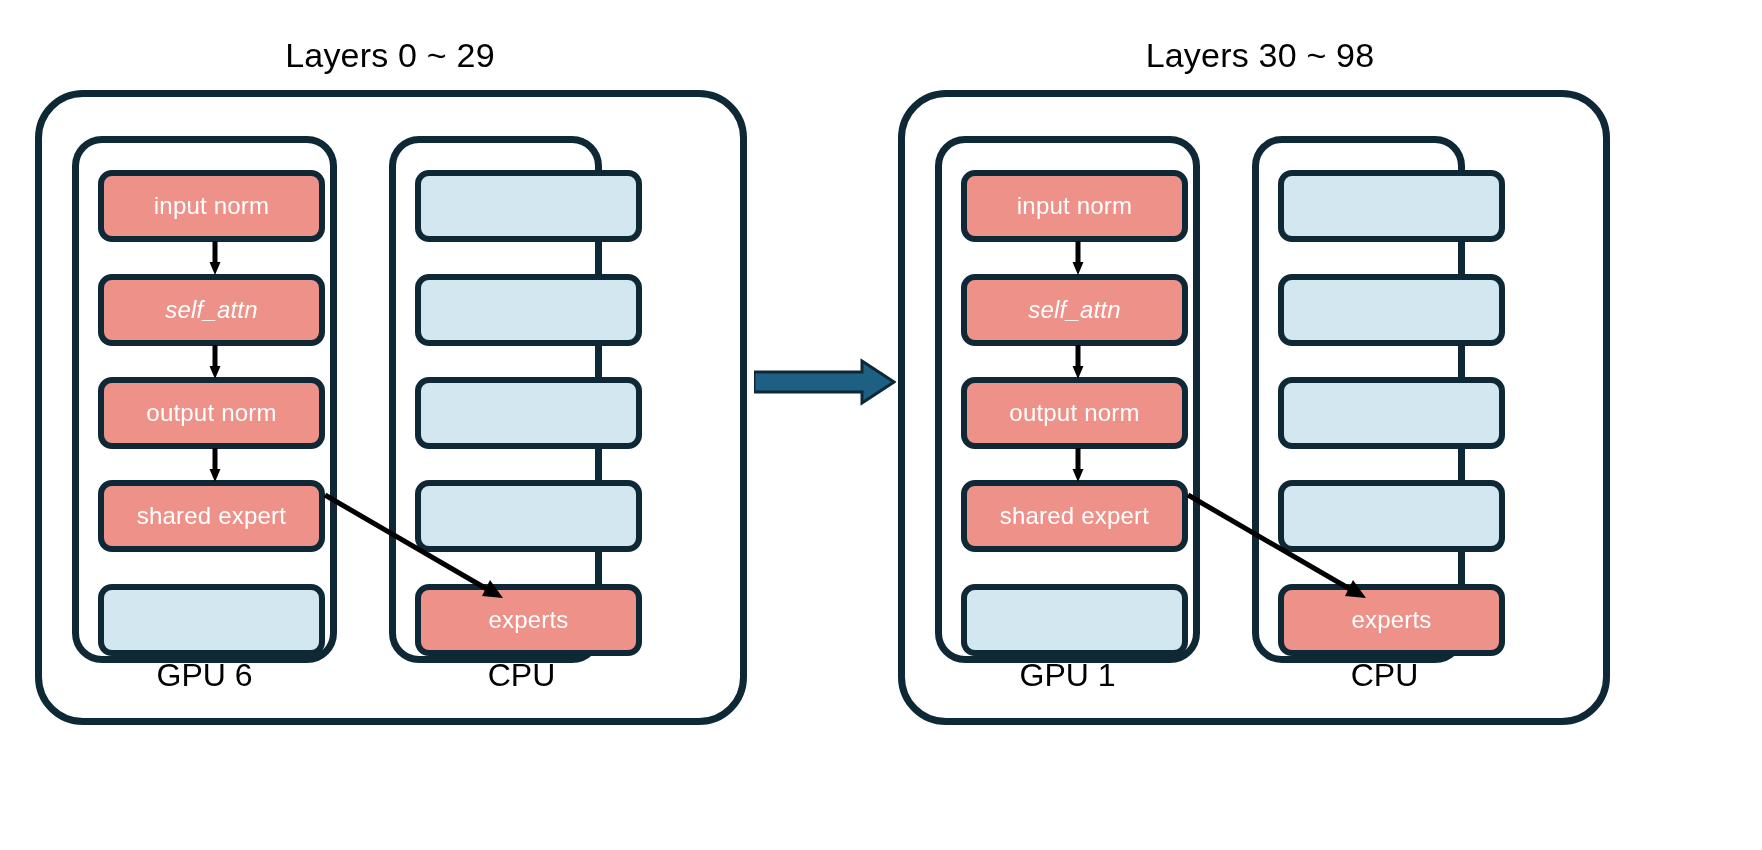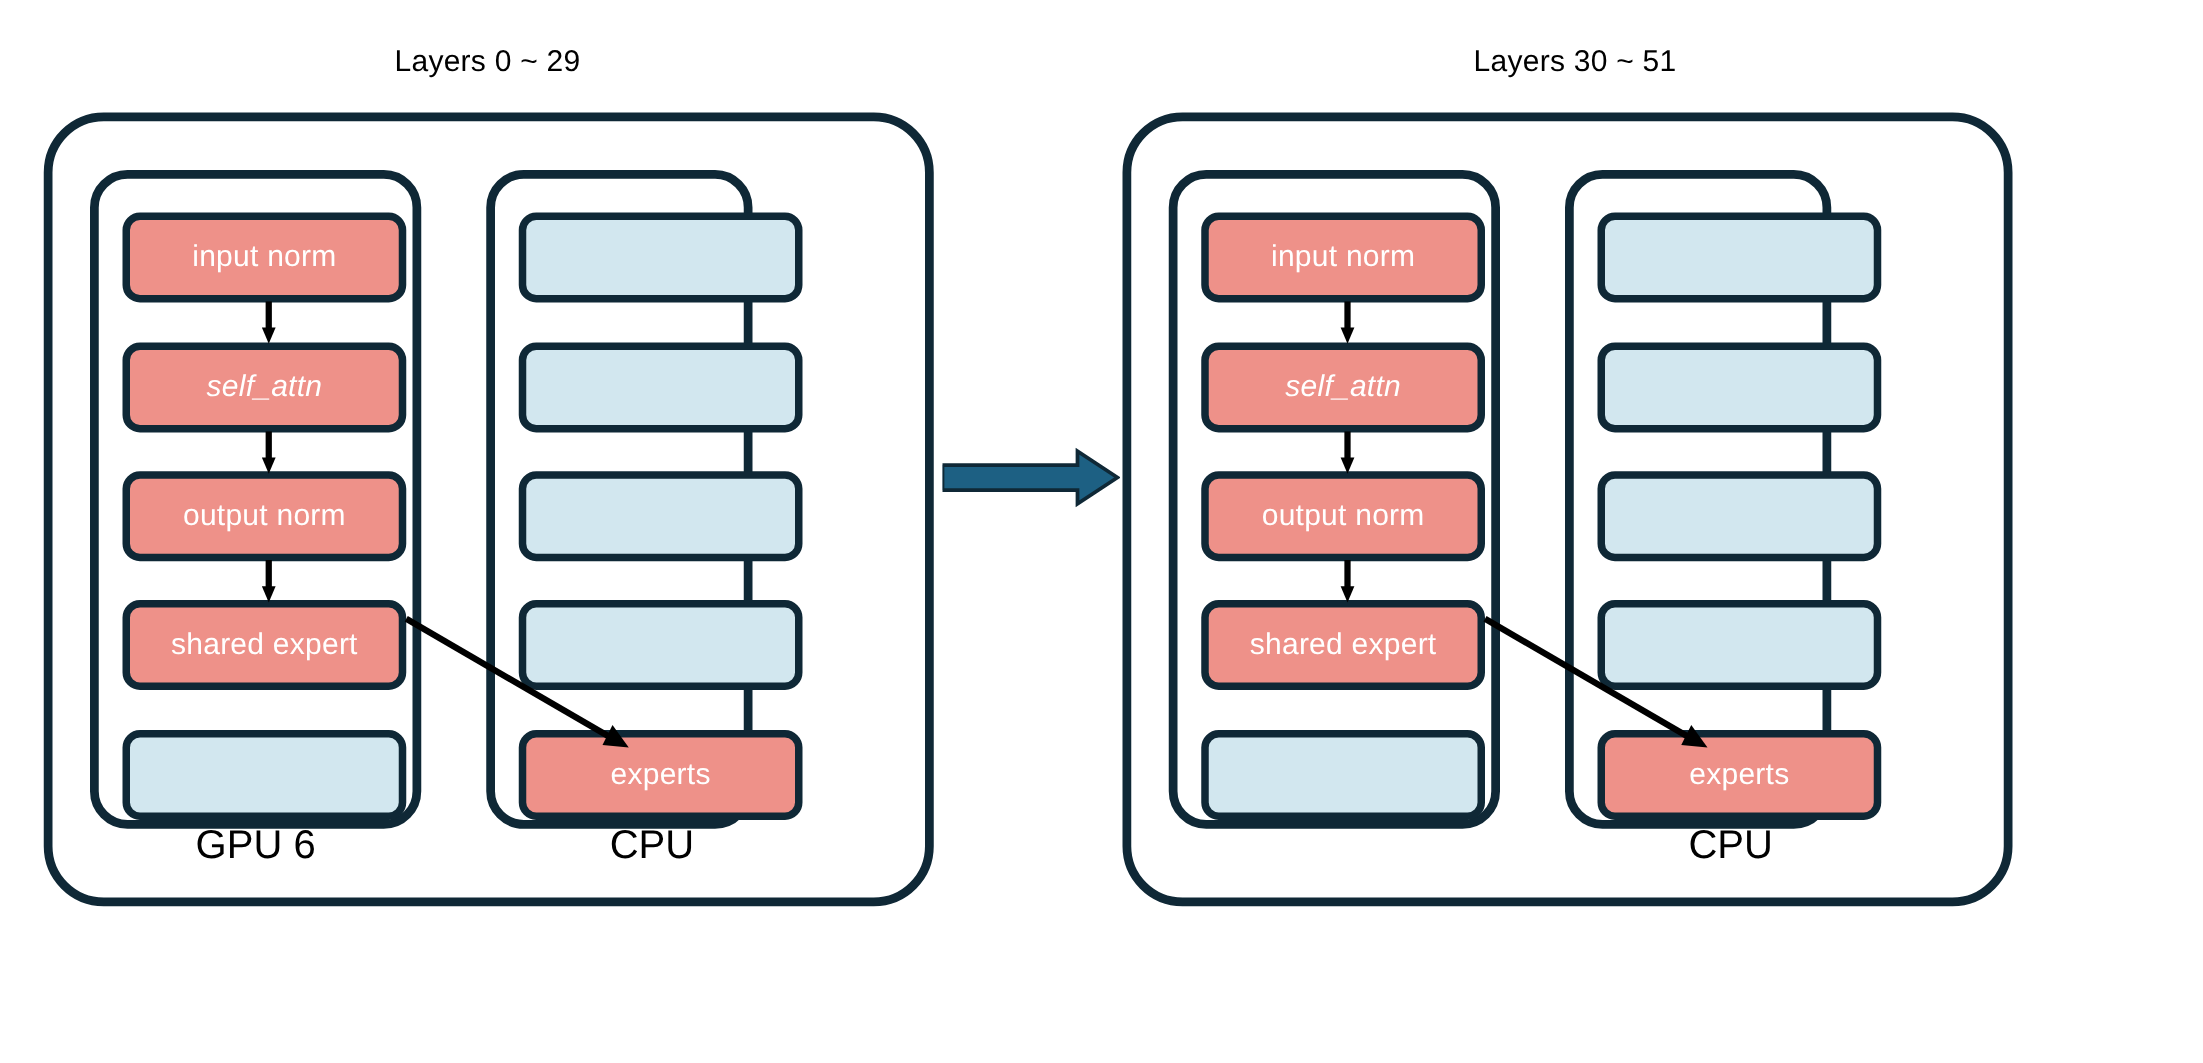--- a/index.html
+++ b/index.html
@@ -18,21 +18,21 @@
   #stage {
     position: relative;
     width: 1762px;
     height: 850px;
     background: #ffffff;
   }
 
   
   .panel-title {
     position: absolute;
-    font-size: 24px;
+    font-size: 34px;
     color: #000000;
     letter-spacing: 0.2px;
     white-space: nowrap;
     text-align: center;
     font-weight: 400;
   }
   #title-left  { left: 140px; top: 36px; width: 500px; }
   #title-right { left: 1010px; top: 36px; width: 500px; }
 
   
@@ -143,21 +143,21 @@
     white-space: nowrap;
   }
   #transfer-caption div { display: block; }
 </style>
 </head>
 <body>
 
 <div id="stage">
 
   <div id="title-left" class="panel-title">Layers 0 ~ 29</div>
-  <div id="title-right" class="panel-title">Layers 30 ~ 51</div>
+  <div id="title-right" class="panel-title">Layers 30 ~ 98</div>
 
   <div id="device-left" class="device">
 
     <div class="col col-gpu">
       <div class="block hot slot0">input norm</div>
       <div class="block hot slot1">self_attn</div>
       <div class="block hot slot2">output norm</div>
       <div class="block hot slot3">shared expert</div>
       <div class="block cold slot4"></div>
 
@@ -239,16 +239,17 @@
       <div class="block cold slot2"></div>
       <div class="block cold slot3"></div>
       <div class="block hot  slot4">experts</div>
     </div>
 
     <svg class="diag" viewBox="0 0 712 635">
       <path d="M283 398 L450 495" stroke="#000" stroke-width="5" fill="none"></path>
       <path d="M461 501 L440 499 L448 483 Z" fill="#000"></path>
     </svg>
 
+    <div class="dev-label lab-gpu">GPU 1</div>
     <div class="dev-label lab-cpu">CPU</div>
   </div>
 
 </div>
 
 </body></html>

